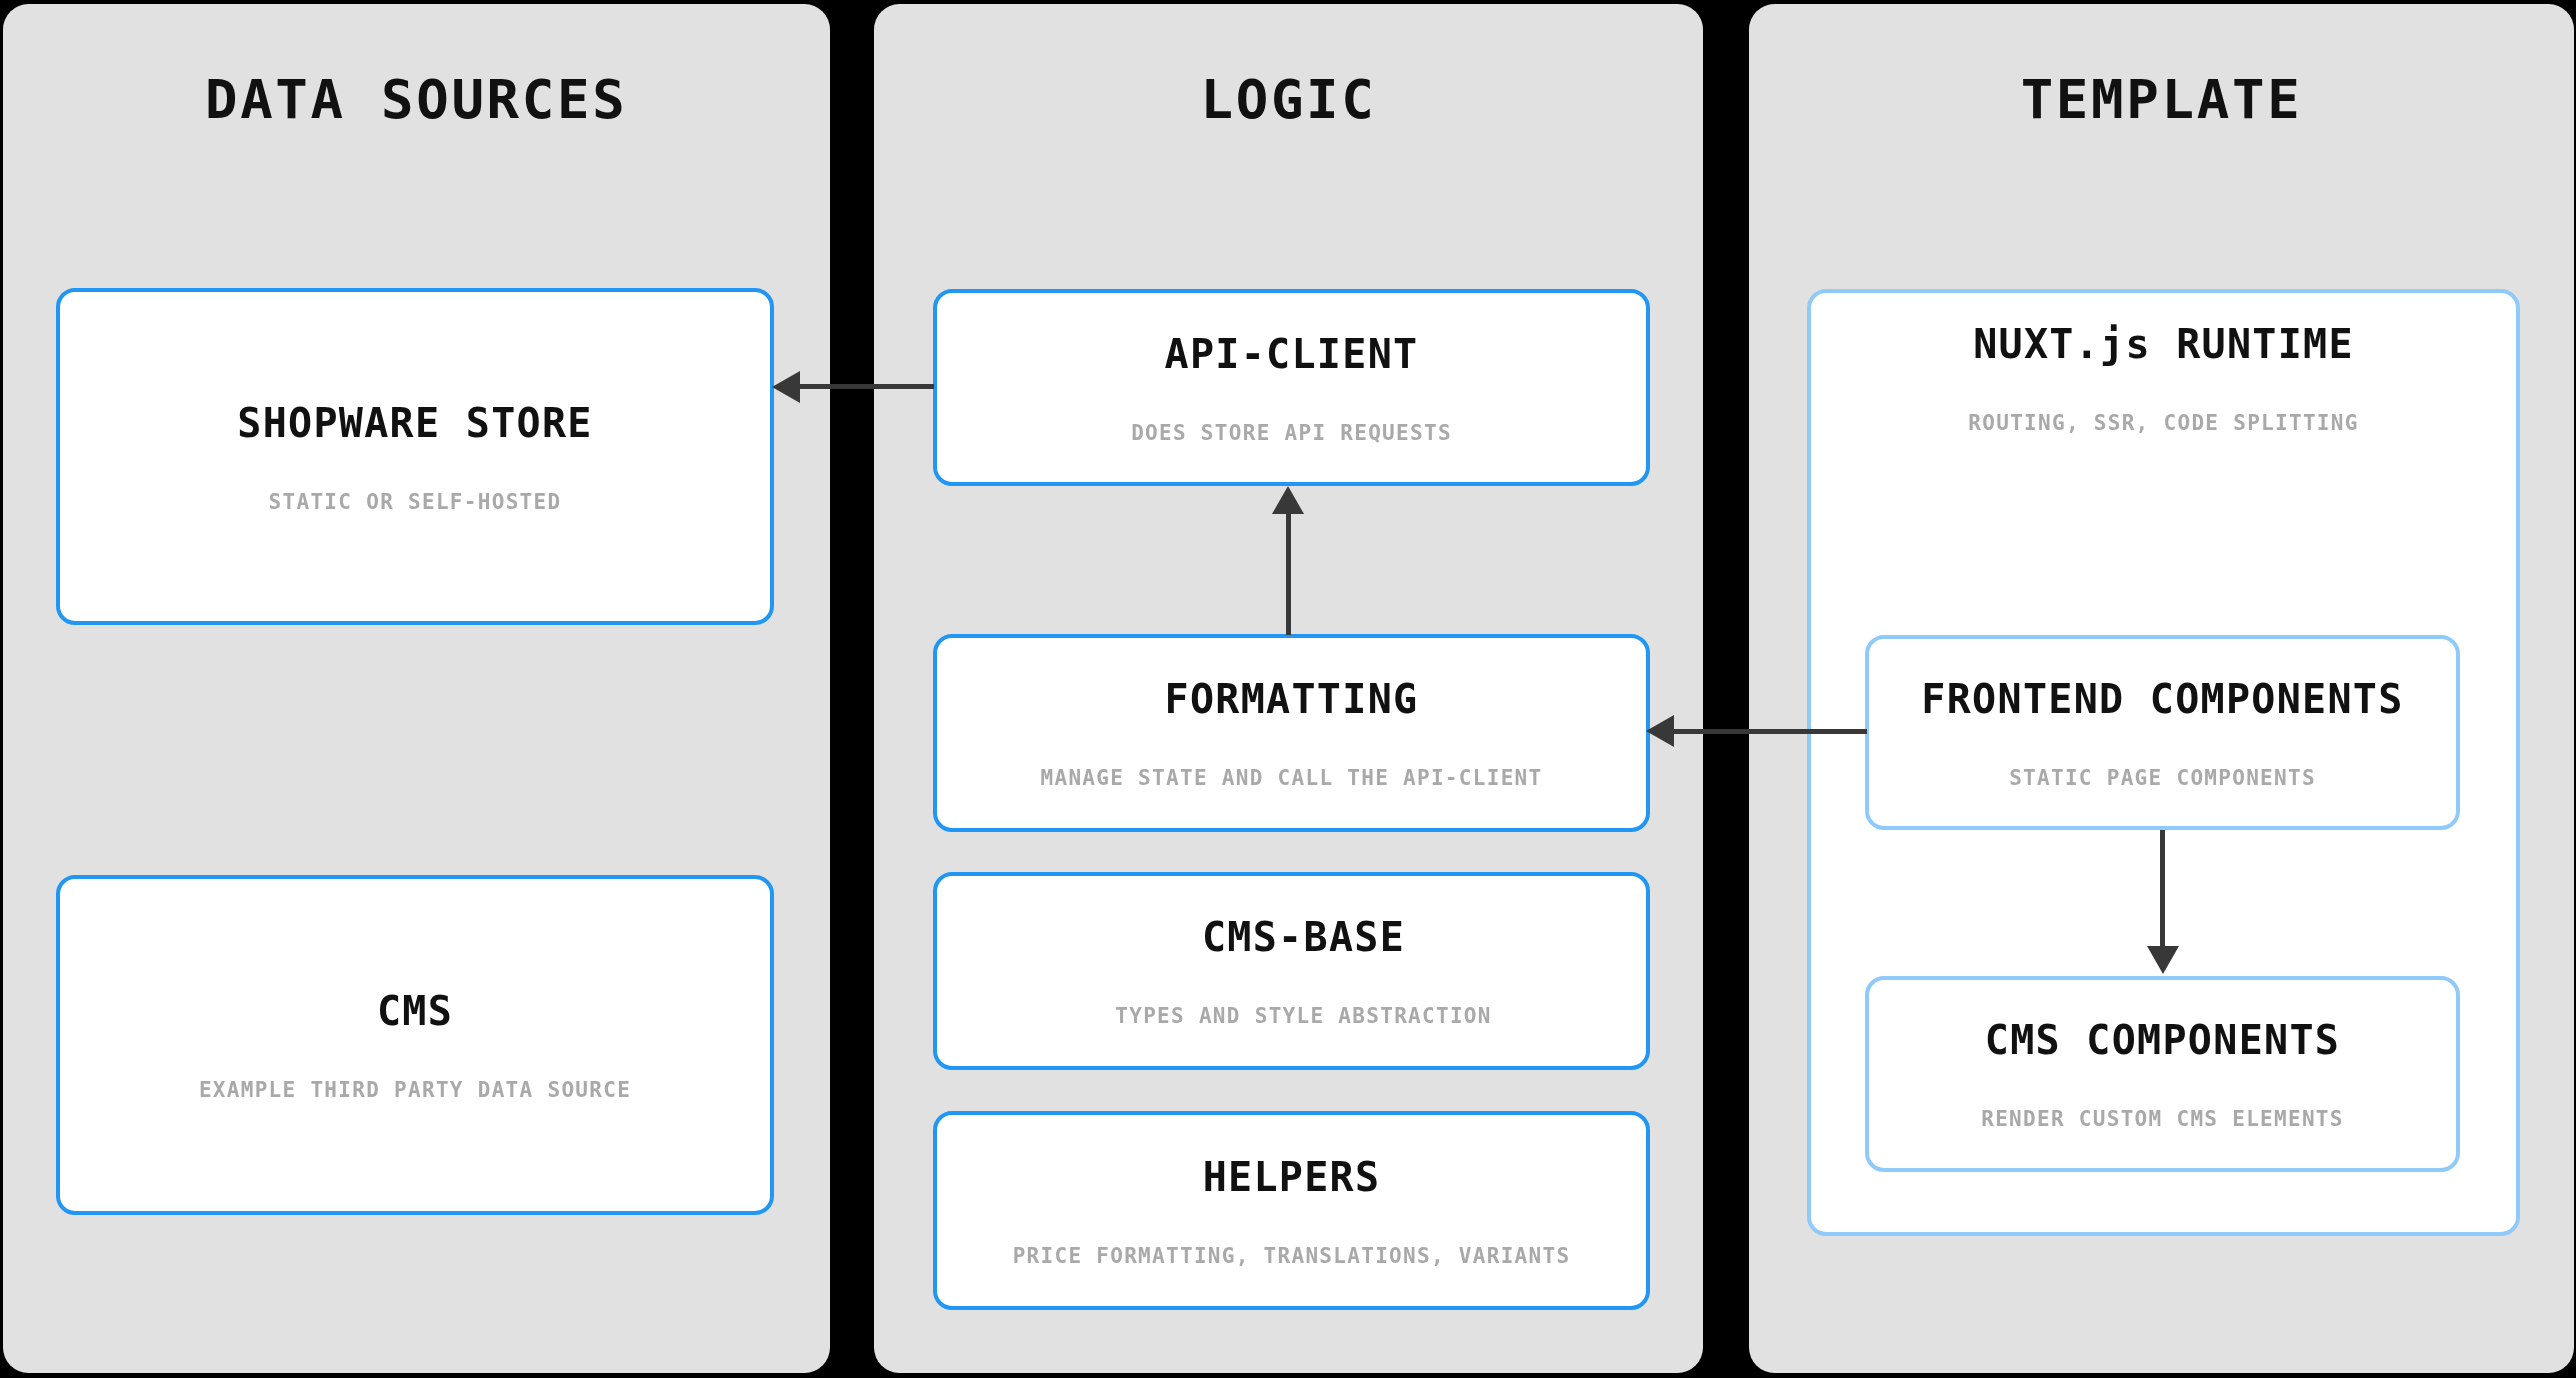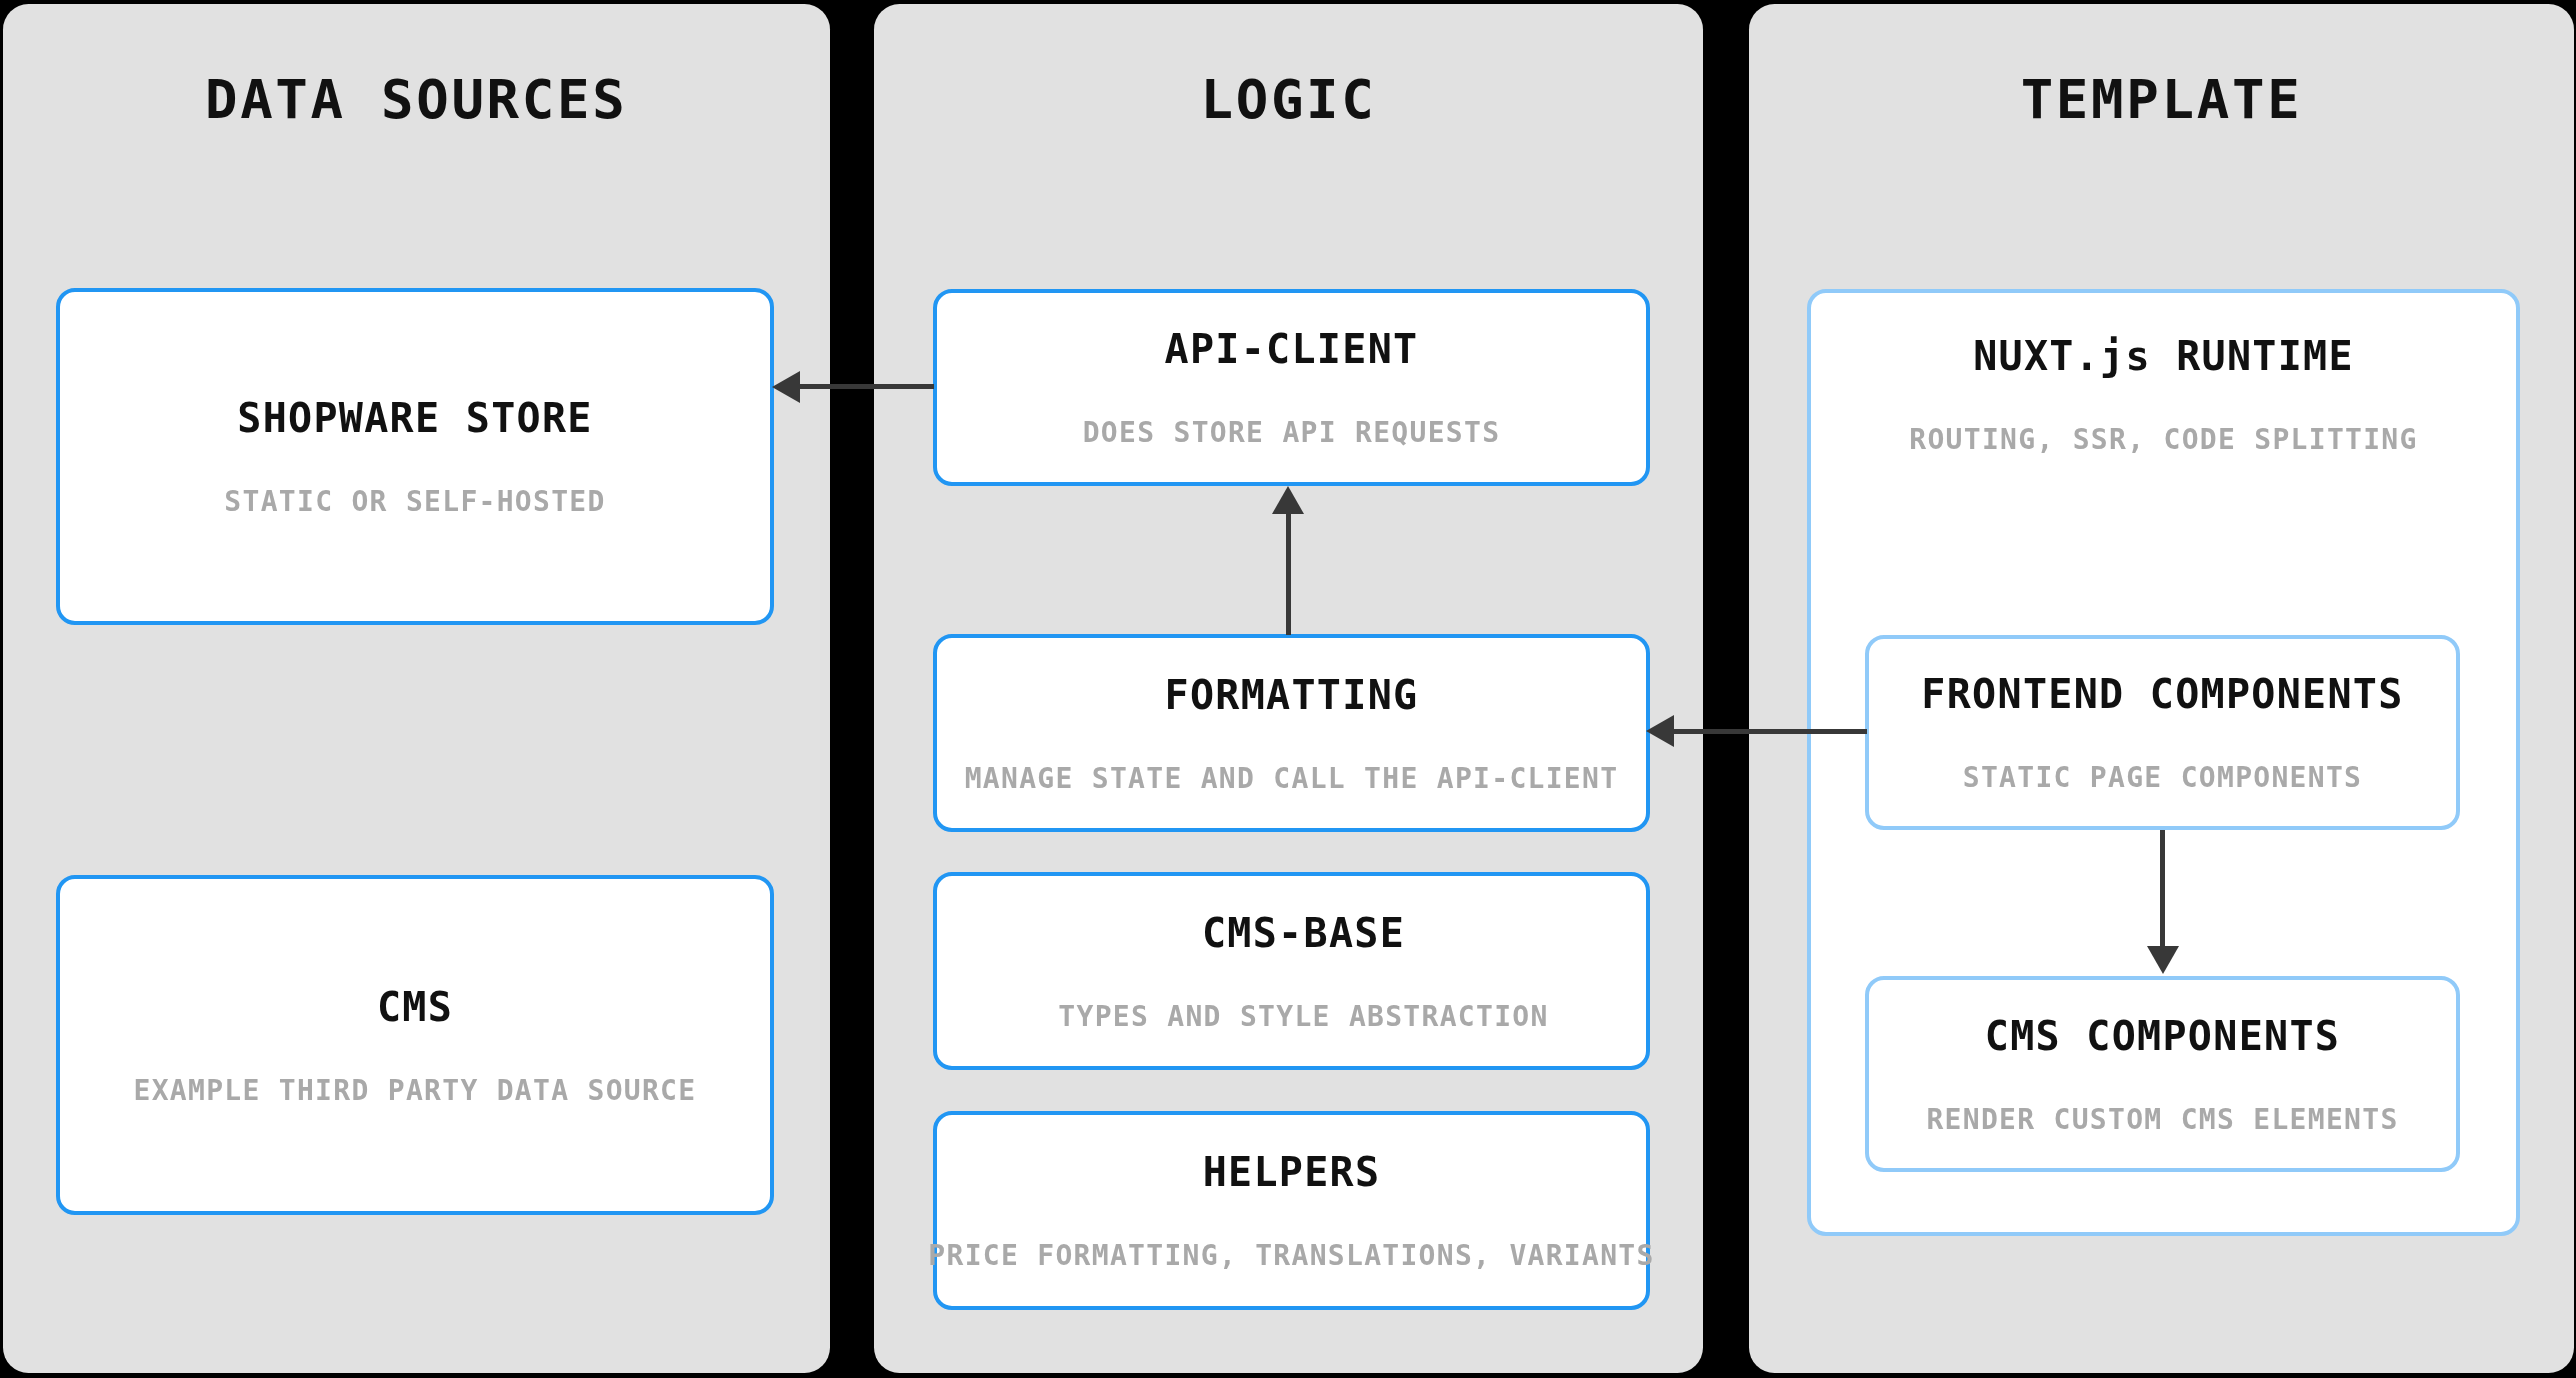--- a/index.html
+++ b/index.html
@@ -15,31 +15,31 @@
     position:absolute;top:64px;left:0;width:100%;text-align:center;
     font-size:54px;font-weight:bold;letter-spacing:2.7px;color:#111111;white-space:nowrap;
   }
   .box{
     position:absolute;background:#ffffff;border:4.7px solid #2196f3;border-radius:19px;
     box-sizing:border-box;display:flex;flex-direction:column;align-items:center;
     justify-content:center;gap:44px;text-align:right;
   }
   .box.light{border-color:#90caf9;}
   .box-title{font-size:40px;font-weight:bold;letter-spacing:1.3px;color:#111111;white-space:nowrap;}
-  .box-subtitle{font-size:28px;font-weight:bold;letter-spacing:1.3px;color:#a9a9a9;white-space:nowrap;}
+  .box-subtitle{font-size:21px;font-weight:bold;letter-spacing:1.3px;color:#a9a9a9;white-space:nowrap;}
   
   #box-shopware{left:56px;top:288px;width:718px;height:337px;}
   #box-cms{left:56px;top:875px;width:718px;height:340px;}
   
   #box-api-client{left:933px;top:289px;width:717px;height:197px;}
   #box-composables{left:933px;top:634px;width:717px;height:198px;}
   #box-cms-base{left:933px;top:872px;width:717px;height:198px;padding-left:24px;}
   #box-helpers{left:933px;top:1111px;width:717px;height:199px;}
   
-  #box-nuxt{left:1807px;top:289px;width:713px;height:947px;justify-content:flex-start;padding-top:40px;}
+  #box-nuxt{left:1807px;top:289px;width:713px;height:947px;justify-content:flex-start;padding-top:28px;}
   #box-frontend{left:1865px;top:635px;width:595px;height:195px;}
   #box-cms-components{left:1865px;top:976px;width:595px;height:196px;}
   
   .shaft-h{position:absolute;height:5.4px;background:#383838;}
   .shaft-v{position:absolute;width:5.4px;background:#383838;}
   .head{position:absolute;width:0;height:0;}
   .head.left{border-top:16px solid transparent;border-bottom:16px solid transparent;border-right:28px solid #383838;}
   .head.up{border-left:16px solid transparent;border-right:16px solid transparent;border-bottom:28px solid #383838;}
   .head.down{border-left:16px solid transparent;border-right:16px solid transparent;border-top:28px solid #383838;}
   #arr1-shaft{left:797px;top:384px;width:137px;}

